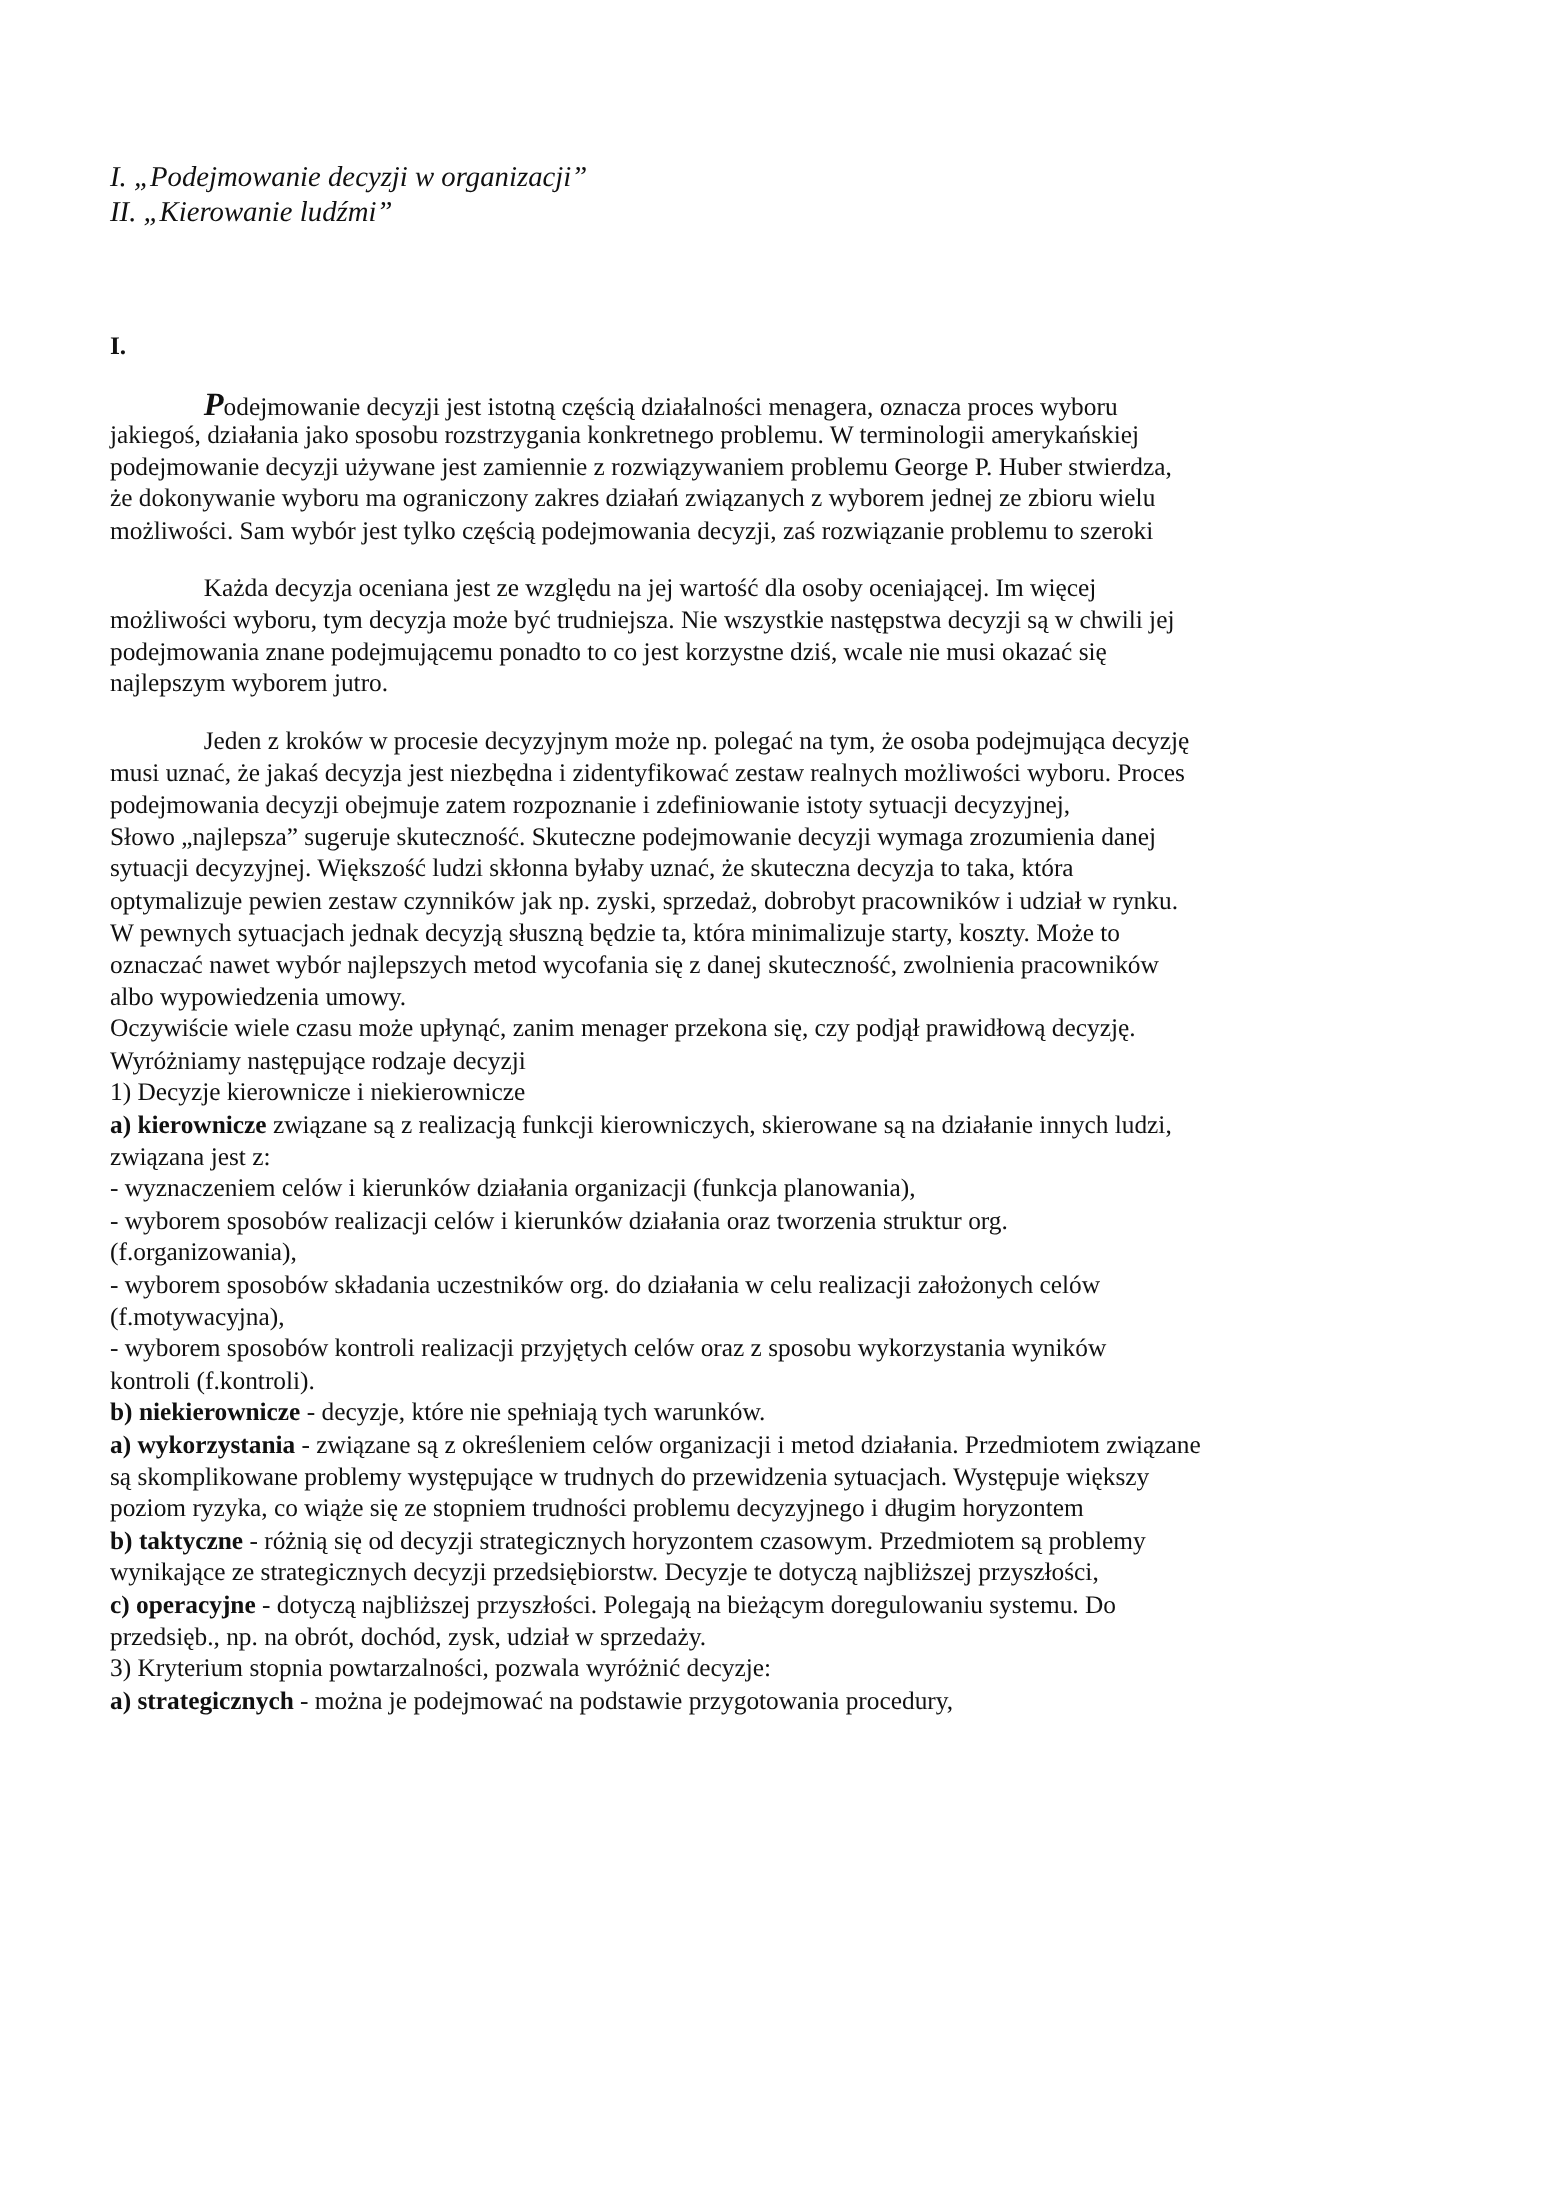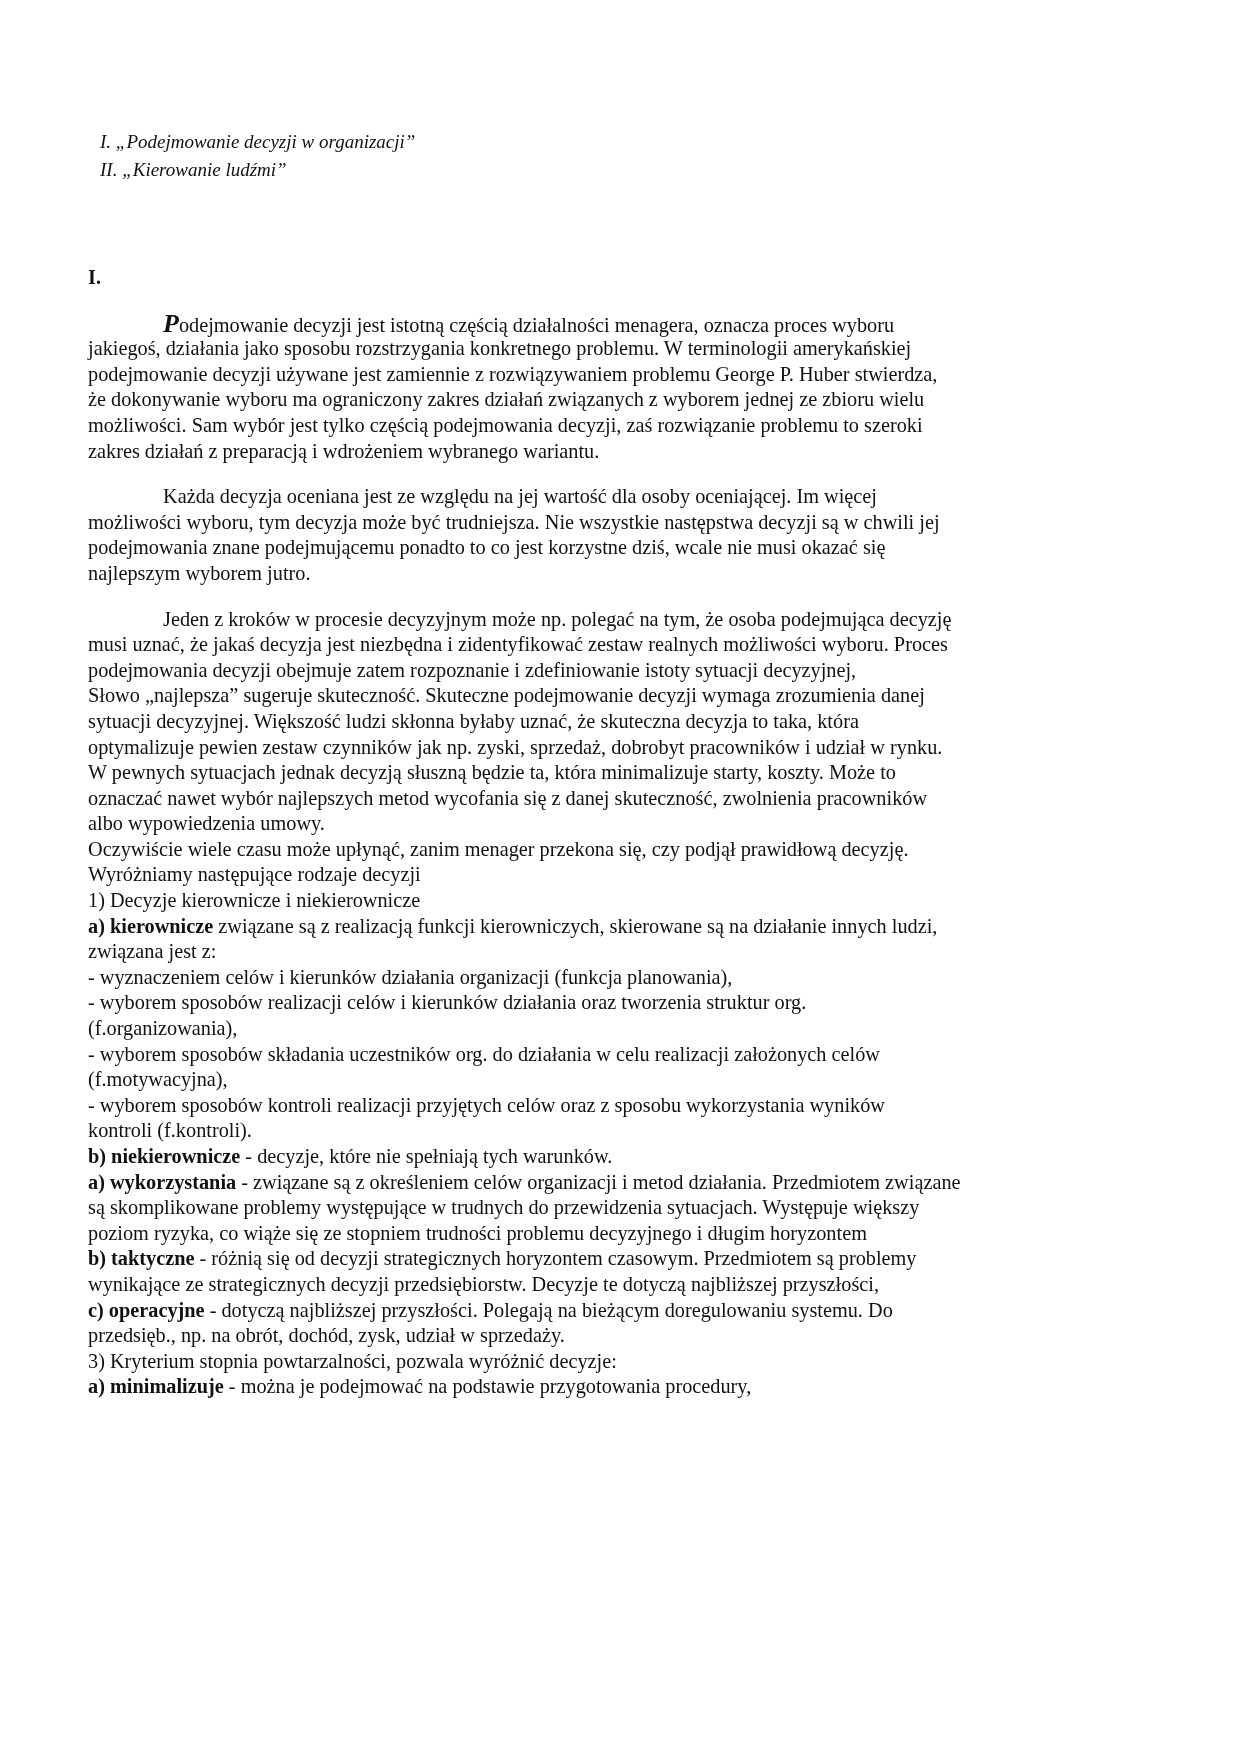--- a/index.html
+++ b/index.html
@@ -1,19 +1,19 @@
 <!DOCTYPE html>
 <html><head>
 <meta charset="utf-8">
 <style>
   html, body { margin: 0; padding: 0; background: #ffffff; }
   body { width: 1240px; height: 1754px; position: relative; overflow: hidden;
          font-family: "Liberation Serif", "DejaVu Serif", serif; color: #111111; }
   .page { position: absolute; left: 0; top: 0; width: 1240px; height: 1754px; background: #ffffff; }
-  .titles { position: absolute; left: 88px; top: 128px; font-style: italic; font-size: 19px; line-height: 28px; margin-left: 12px; }
+  .titles { position: absolute; left: 88px; top: 128px; font-style: italic; font-size: 23px; line-height: 28px; }
   .titles div { white-space: nowrap; }
   .body { position: absolute; left: 88px; top: 265px; width: 1060px; font-size: 20.3px; line-height: 25.6px; }
   .line { white-space: nowrap; height: 25.6px; }
   .indent { padding-left: 75px; margin-top: 20px; }
   .section { font-weight: bold; }
   .dropcap { font-weight: bold; font-style: italic; font-size: 26px; }
   b { font-weight: bold; }
 </style>
 </head>
 <body>
@@ -24,21 +24,20 @@
     <div>II. „Kierowanie ludźmi”</div>
   </div>
 
   <div class="body" id="doc-body">
     <div class="line section">I.</div>
   <div class="line indent"><span class="dropcap">P</span><span>odejmowanie decyzji jest istotną częścią działalności menagera, oznacza proces wyboru</span></div>
       <div class="line"><span>jakiegoś, działania jako sposobu rozstrzygania konkretnego problemu. W terminologii amerykańskiej</span></div>
       <div class="line"><span>podejmowanie decyzji używane jest zamiennie z rozwiązywaniem problemu George P. Huber stwierdza,</span></div>
       <div class="line"><span>że dokonywanie wyboru ma ograniczony zakres działań związanych z wyborem jednej ze zbioru wielu</span></div>
       <div class="line"><span>możliwości. Sam wybór jest tylko częścią podejmowania decyzji, zaś rozwiązanie problemu to szeroki</span></div>
-      <div class="line"><span>zakres działań z preparacją i wdrożeniem wybranego wariantu.</span></div>
       <div class="line indent"><span>Każda decyzja oceniana jest ze względu na jej wartość dla osoby oceniającej. Im więcej</span></div>
       <div class="line"><span>możliwości wyboru, tym decyzja może być trudniejsza. Nie wszystkie następstwa decyzji są w chwili jej</span></div>
       <div class="line"><span>podejmowania znane podejmującemu ponadto to co jest korzystne dziś, wcale nie musi okazać się</span></div>
       <div class="line"><span>najlepszym wyborem jutro.</span></div>
       <div class="line indent"><span>Jeden z kroków w procesie decyzyjnym może np. polegać na tym, że osoba podejmująca decyzję</span></div>
       <div class="line"><span>musi uznać, że jakaś decyzja jest niezbędna i zidentyfikować zestaw realnych możliwości wyboru. Proces</span></div>
       <div class="line"><span>podejmowania decyzji obejmuje zatem rozpoznanie i zdefiniowanie istoty sytuacji decyzyjnej,</span></div>
       <div class="line"><span>Słowo „najlepsza” sugeruje skuteczność. Skuteczne podejmowanie decyzji wymaga zrozumienia danej</span></div>
       <div class="line"><span>sytuacji decyzyjnej. Większość ludzi skłonna byłaby uznać, że skuteczna decyzja to taka, która</span></div>
       <div class="line"><span>optymalizuje pewien zestaw czynników jak np. zyski, sprzedaż, dobrobyt pracowników i udział w rynku.</span></div>
@@ -59,15 +58,15 @@
       <div class="line"><span>kontroli (f.kontroli).</span></div>
       <div class="line"><b>b) niekierownicze</b><span> - decyzje, które nie spełniają tych warunków.</span></div>
       <div class="line"><b>a) wykorzystania</b><span> - związane są z określeniem celów organizacji i metod działania. Przedmiotem związane</span></div>
       <div class="line"><span>są skomplikowane problemy występujące w trudnych do przewidzenia sytuacjach. Występuje większy</span></div>
       <div class="line"><span>poziom ryzyka, co wiąże się ze stopniem trudności problemu decyzyjnego i długim horyzontem</span></div>
       <div class="line"><b>b) taktyczne</b><span> - różnią się od decyzji strategicznych horyzontem czasowym. Przedmiotem są problemy</span></div>
       <div class="line"><span>wynikające ze strategicznych decyzji przedsiębiorstw. Decyzje te dotyczą najbliższej przyszłości,</span></div>
       <div class="line"><b>c) operacyjne</b><span> - dotyczą najbliższej przyszłości. Polegają na bieżącym doregulowaniu systemu. Do</span></div>
       <div class="line"><span>przedsięb., np. na obrót, dochód, zysk, udział w sprzedaży.</span></div>
       <div class="line"><span>3) Kryterium stopnia powtarzalności, pozwala wyróżnić decyzje:</span></div>
-      <div class="line"><b>a) minimalizuje</b><span> - można je podejmować na podstawie przygotowania procedury,</span></div>
+      <div class="line"><b>a) strategicznych</b><span> - można je podejmować na podstawie przygotowania procedury,</span></div>
     </div>
 </div>
 
 </body></html>

